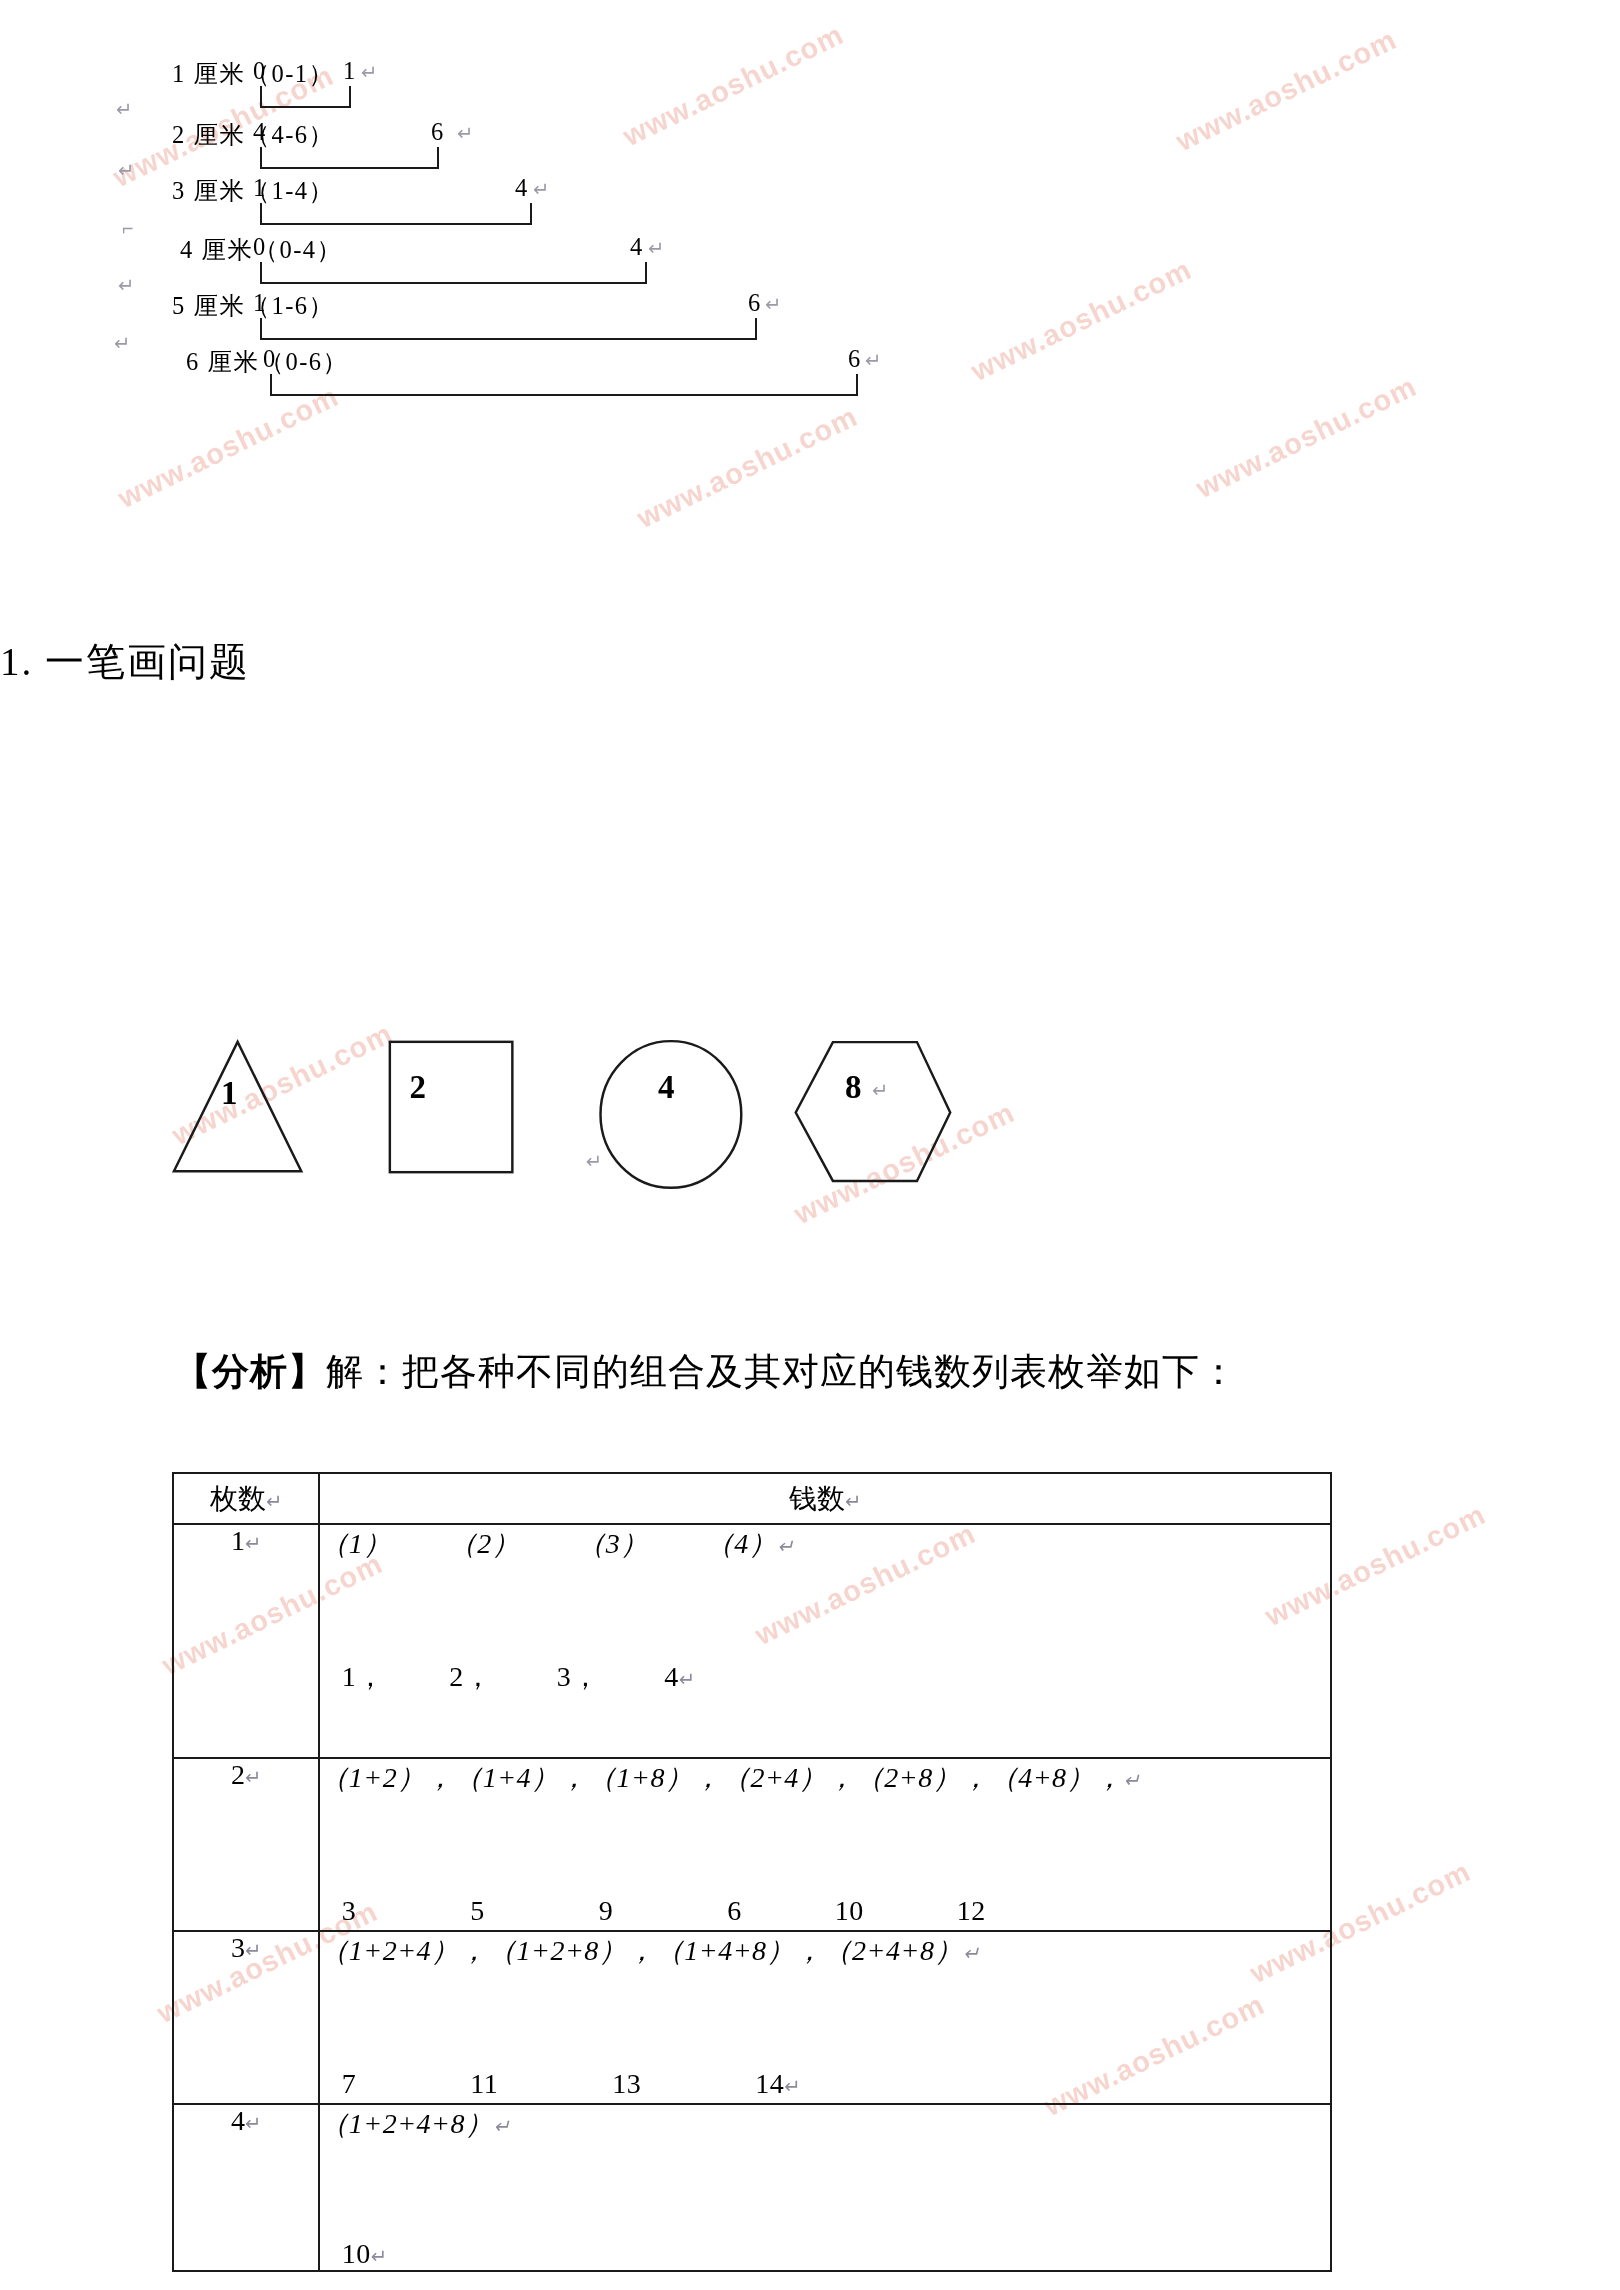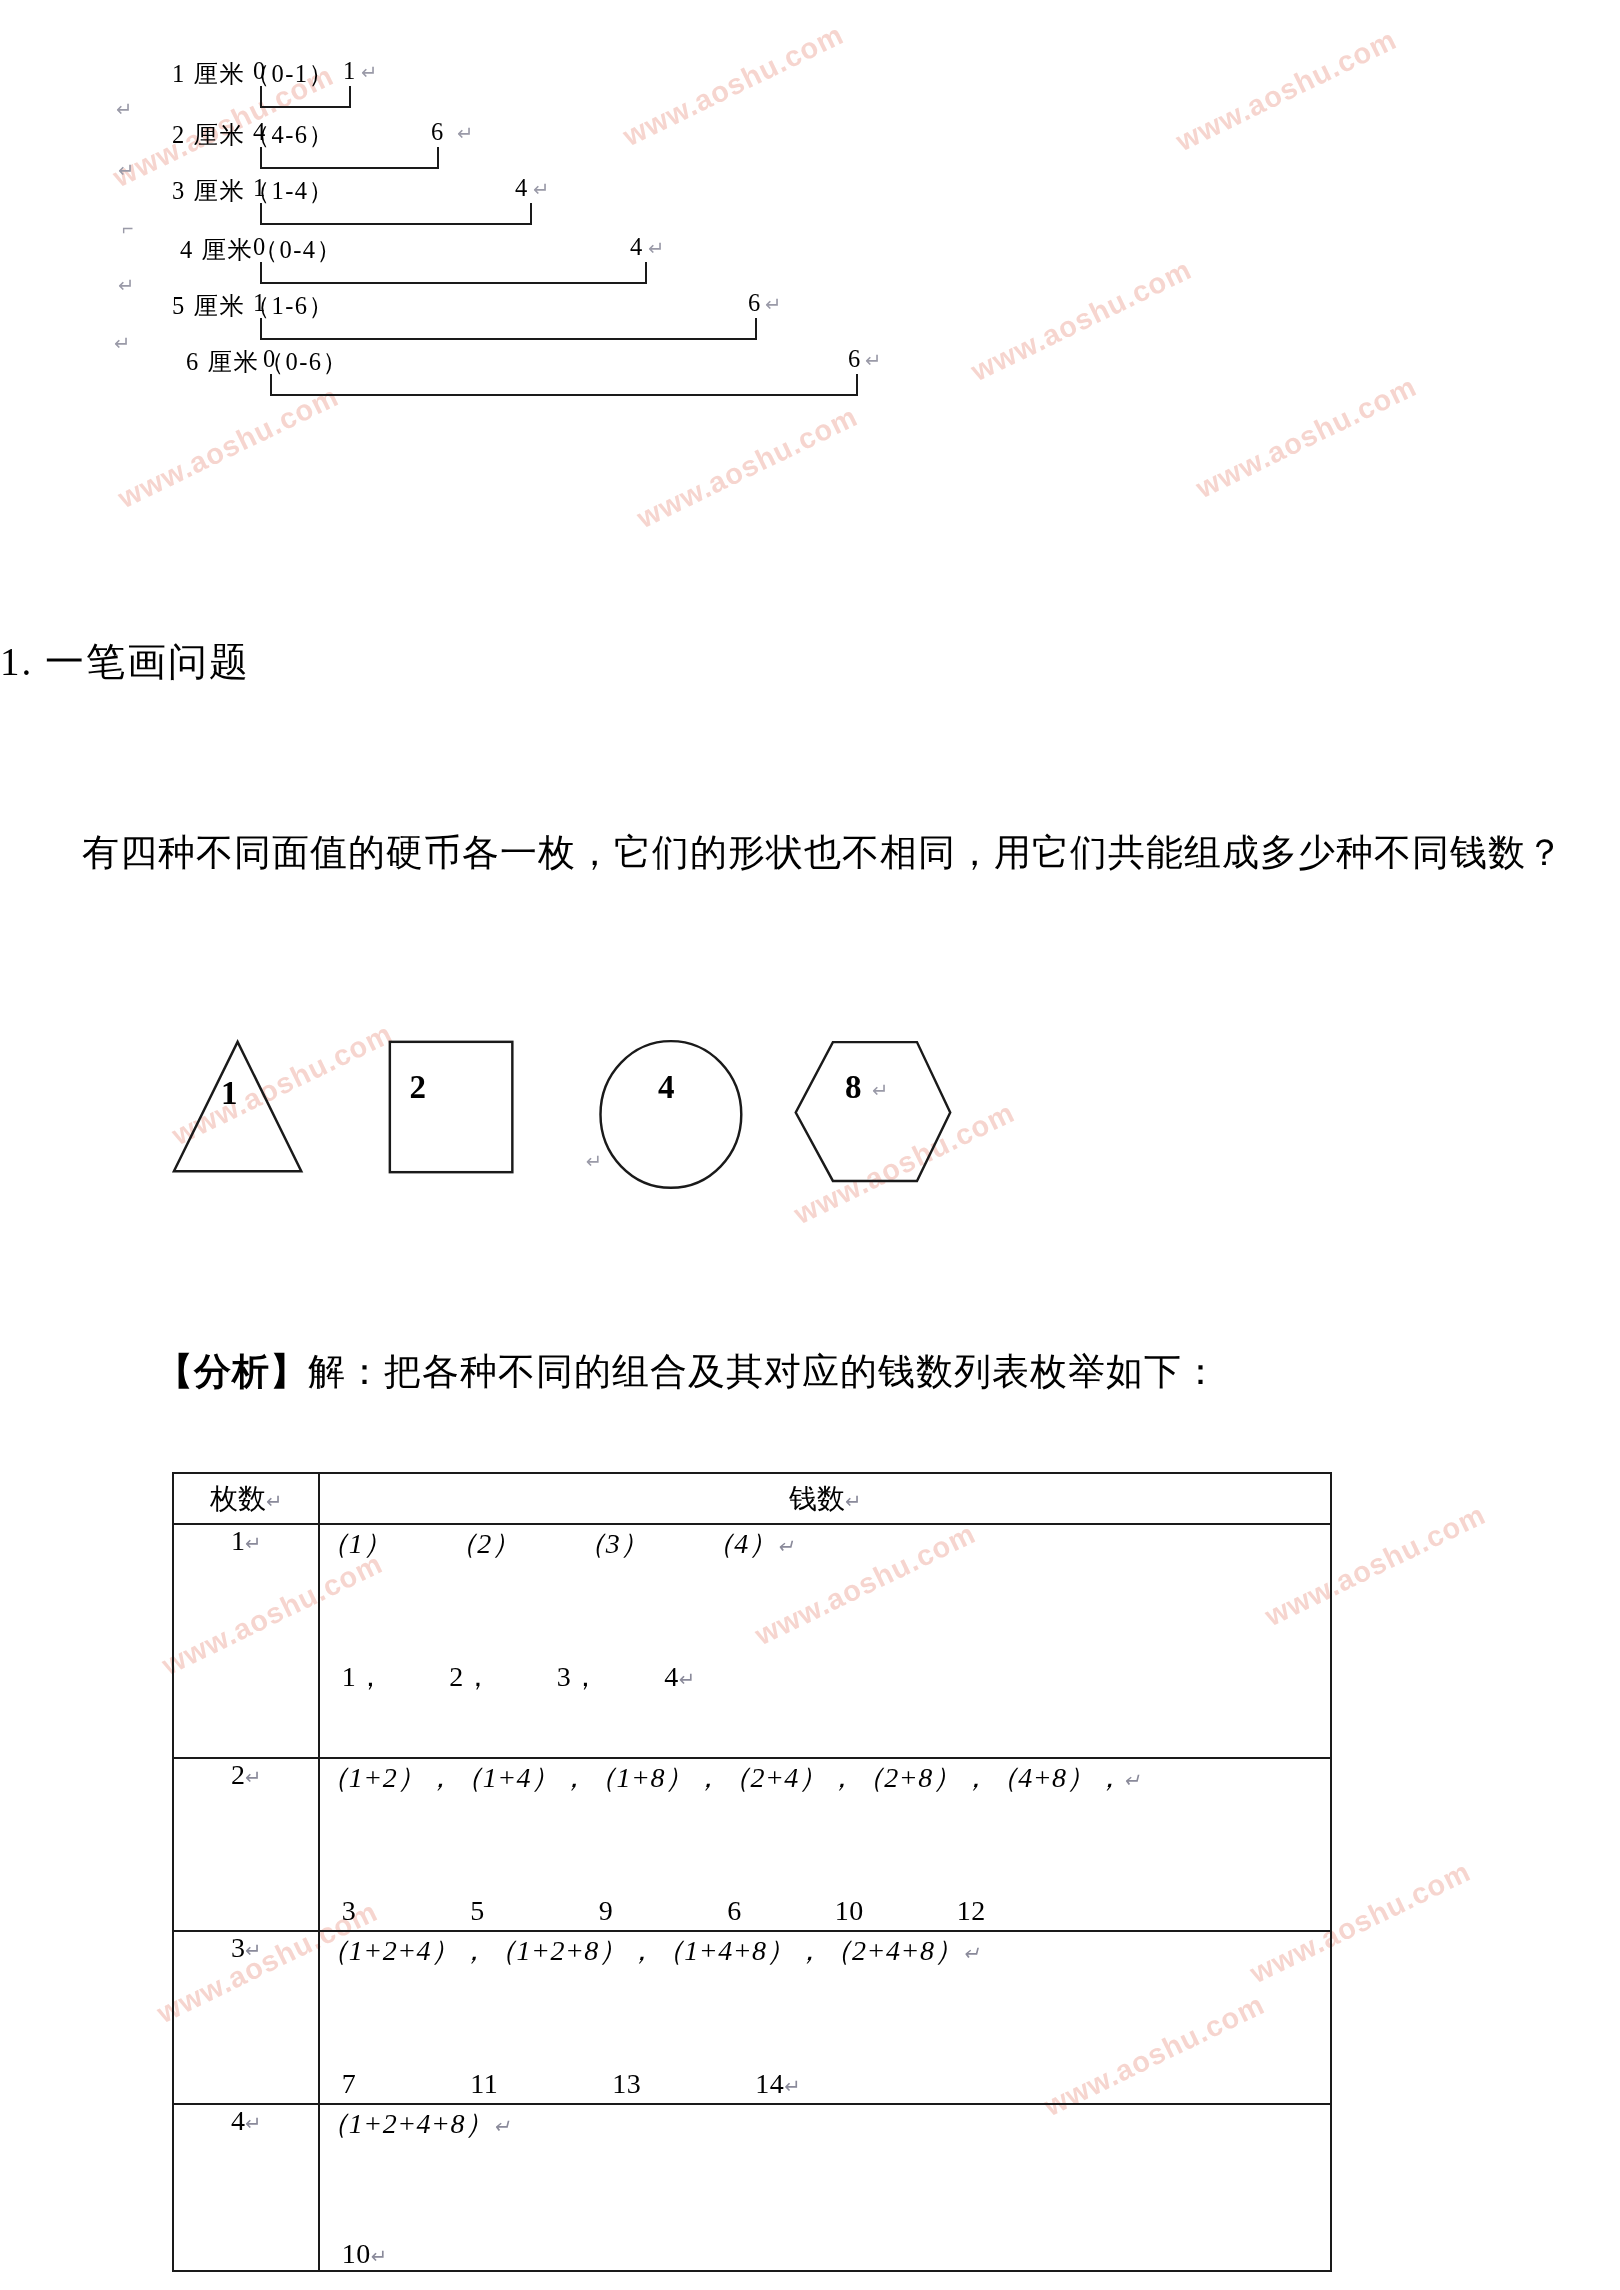--- a/index.html
+++ b/index.html
@@ -110,21 +110,21 @@
     width: 1568px;
     font-family: "Liberation Serif", "DejaVu Serif", serif;
     font-size: 37px;
     line-height: 76px;
     letter-spacing: 1px;
     z-index: 10;
   }
   .para.q { top: 815px; text-indent: 82px; }
   .analysis {
     position: absolute;
-    left: 156px;
+    left: 174px;
     top: 1347px;
     font-family: Liberation Mono, monospace;
     font-size: 37px;
     letter-spacing: 1px;
     z-index: 10;
     white-space: nowrap;
   }
   .analysis b { font-weight: bold; }
 
   
@@ -266,21 +266,20 @@
       <span class="ruler-start-val" style="left:263px;">0</span>
       <span class="ruler-end-val" style="left:848px;">6</span>
       <span class="ruler-ret" style="left:865px; top:3.9px;">↵</span>
       <div class="bracket" style="left:270px; width:588px; top:29px;"></div>
     </div>
 
   </div>
 
   <div class="section-title">1. 一笔画问题</div>
 
-  <div class="para q">有四种不同面值的硬币各一枚，它们的形状也不相同，用它们共能组成多少种不同钱数？</div>
 
   <div class="shapes">
 
     <div class="shape" style="left:169px;">
       <svg width="147" height="147" viewBox="0 0 150 150">
         <polygon points="70,8 135,140 5,140" fill="none" stroke="#1a1a1a" stroke-width="2.5"></polygon>
       </svg>
       <span class="shape-num" style="left:52px; top:41px;">1</span>
     </div>
 

